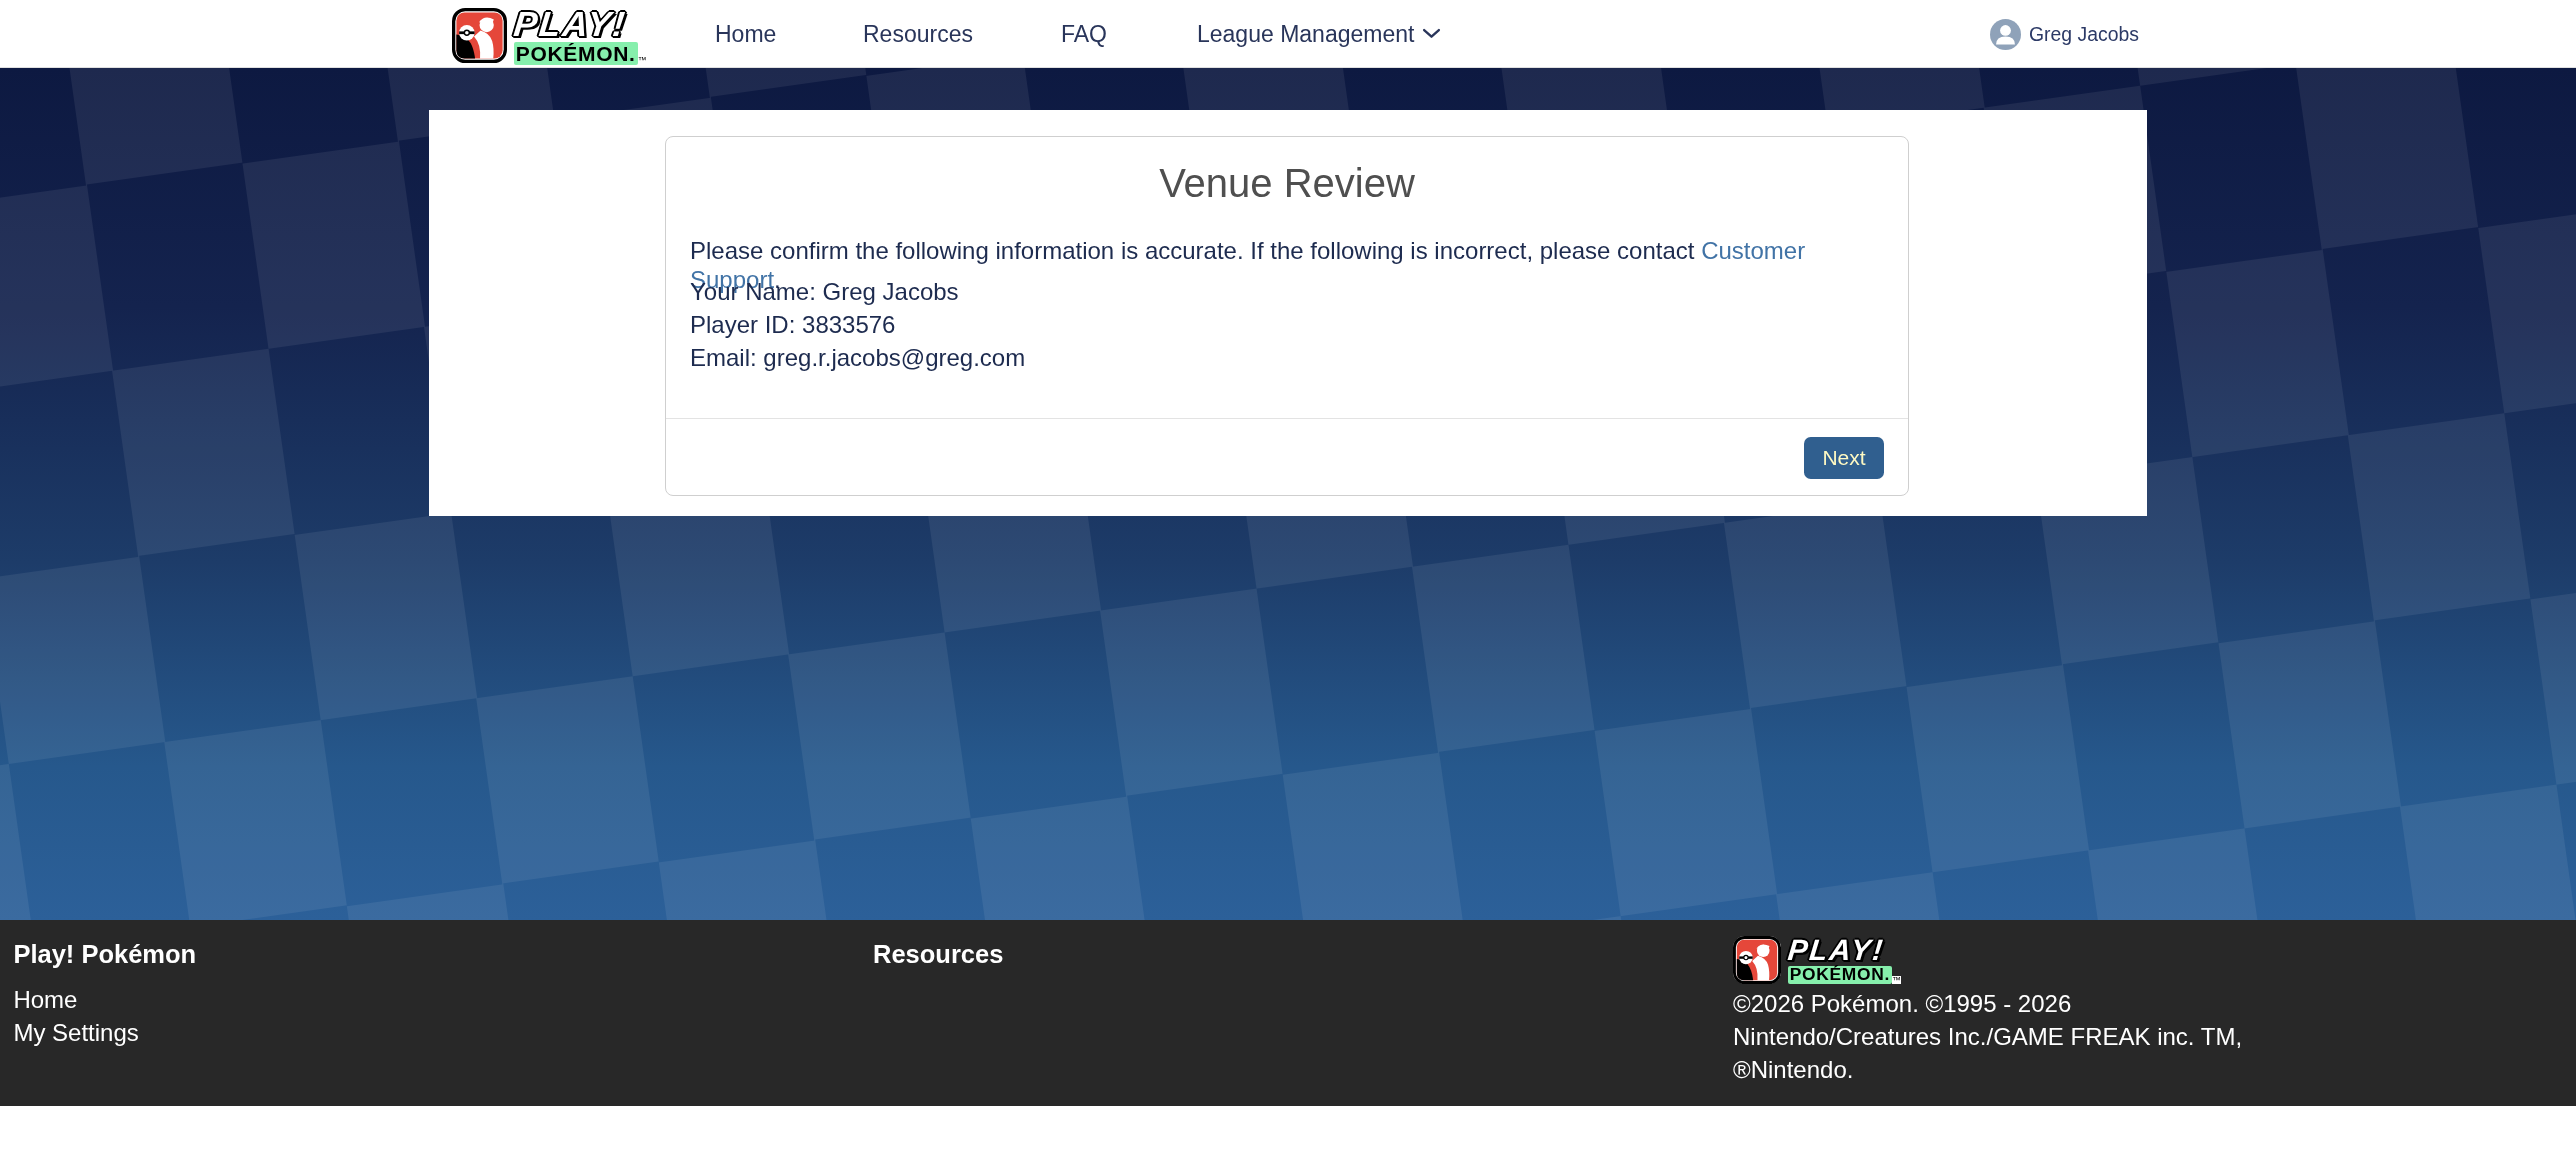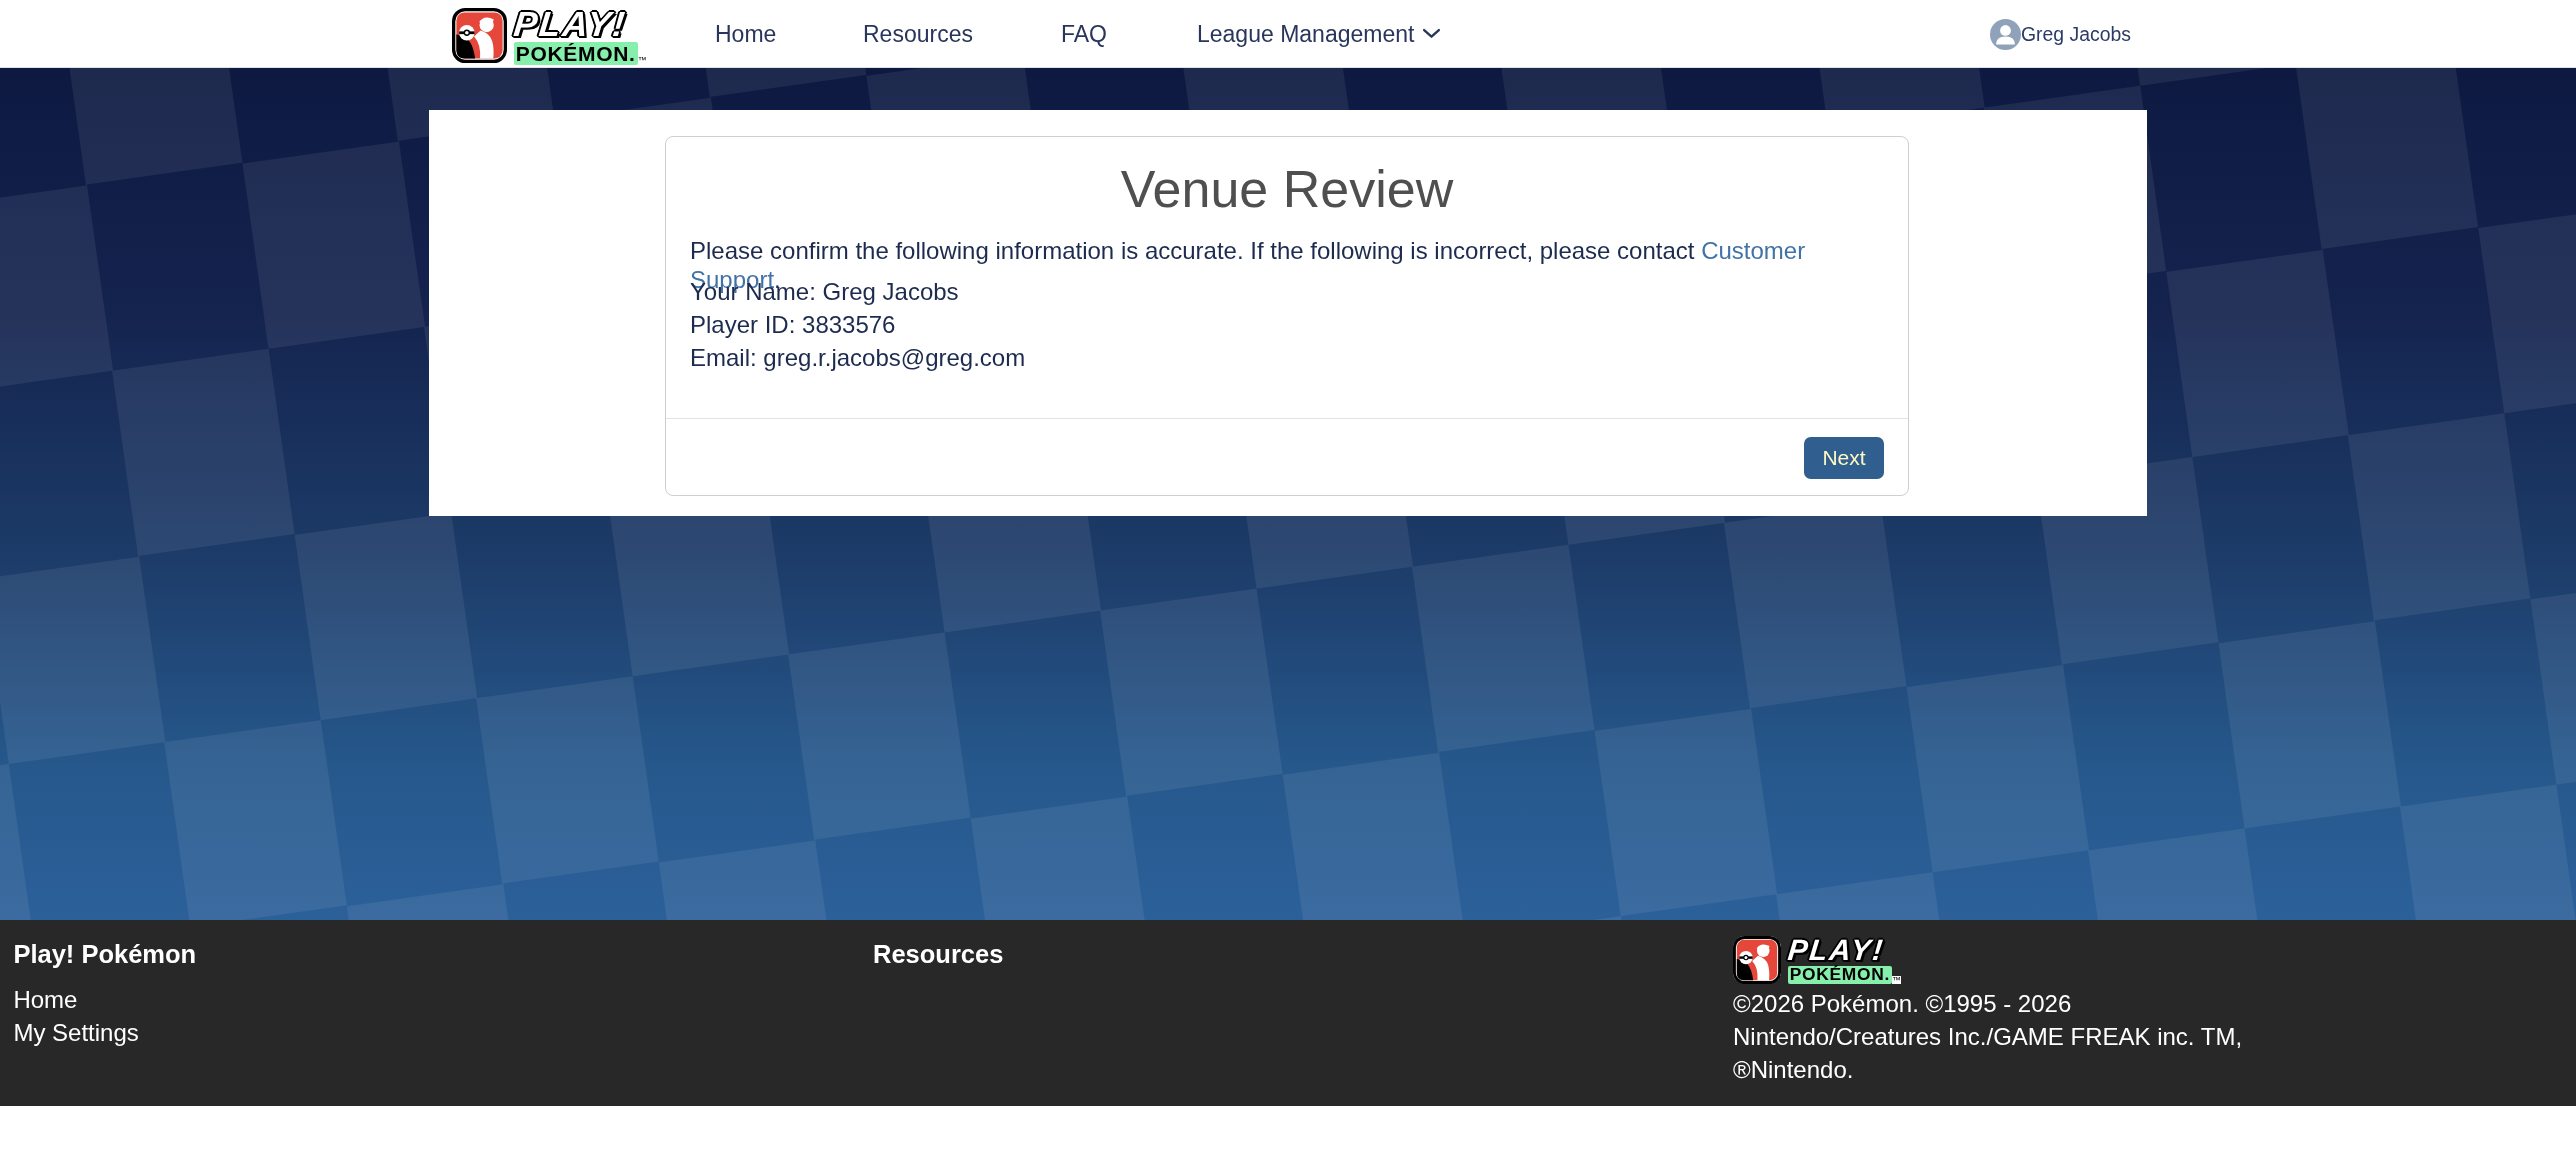--- a/index.html
+++ b/index.html
@@ -28,39 +28,39 @@
   .play-text{font-style:italic;font-weight:900;color:#fff;font-size:35px;letter-spacing:2px;
     transform:skewX(-6deg);
     text-shadow:2px 0 0 #000,-2px 0 0 #000,0 2px 0 #000,0 -2px 0 #000,
       1.3px 1.3px 0 #000,-1.3px -1.3px 0 #000,1.3px -1.3px 0 #000,-1.3px 1.3px 0 #000,2.7px 2px 0 #000;}
   .pokemon-row{display:flex;align-items:flex-end;margin-top:1.3px;}
   .pokemon-text{font-weight:900;color:#000;background:#86efac;font-size:21px;letter-spacing:0.7px;
     padding:0.7px 2px;border-radius:2px;}
   .tm{font-size:8.7px;color:#000;background:#fff;align-self:flex-end;}
   nav a.nav-link{position:absolute;top:0;height:68px;display:flex;align-items:center;gap:8px;
     font-size:23px;color:var(--nav-text);text-decoration:none;cursor:pointer;}
-  .user{position:absolute;left:1990px;top:0;height:68px;display:flex;align-items:center;cursor:pointer;}
+  .user{position:absolute;left:1990px;top:0;height:68px;display:flex;align-items:center;gap:8px;cursor:pointer;}
   .avatar{width:31px;height:31px;border-radius:50%;background:var(--avatar-blue);
     display:flex;align-items:center;justify-content:center;overflow:hidden;}
   .user-name{font-size:19.4px;color:#2c3a66;}
 
   
   .hero{position:relative;width:2576px;height:852px;overflow:hidden;
     background:linear-gradient(180deg,#0d1941 0%,#14234e 28%,#1d3c69 58%,#26588c 82%,#2c6099 100%);}
   .hero .checker{position:absolute;left:-12%;top:-35%;width:160%;height:200%;
     background:conic-gradient(rgba(255,255,255,0.07) 90deg,transparent 90deg 180deg,
       rgba(255,255,255,0.07) 180deg 270deg,transparent 270deg);
     background-size:315px 375px;transform:rotate(-8deg);}
   .content-panel{position:absolute;left:429px;top:42px;width:1718px;height:406px;background:#fff;z-index:2;}
 
   
   .card{position:absolute;left:236px;top:25.5px;width:1244px;height:360px;background:#fff;
     border:1.3px solid var(--card-border);border-radius:8px;}
   .card-title{position:absolute;left:0;top:24px;width:100%;text-align:center;
-    font-size:52px;font-weight:400;color:var(--title-gray);line-height:1.1;}
+    font-size:40px;font-weight:400;color:var(--title-gray);line-height:1.1;}
   .card-intro{position:absolute;left:24px;top:99px;width:1193px;
     font-size:24px;color:var(--body-navy);line-height:29.5px;}
   .card-intro a{color:var(--link-blue);text-decoration:none;cursor:pointer;}
   .card-details{position:absolute;left:24px;top:138px;font-size:24px;color:var(--body-navy);line-height:33px;}
   .card-divider{position:absolute;left:0;top:281px;width:100%;border-top:1.3px solid #e3e3e3;}
   .next-btn{position:absolute;right:24px;top:300px;width:80px;height:42px;
     background:var(--button-blue);color:#fef9c3;font-size:21px;border:none;border-radius:6.7px;
     font-family:inherit;cursor:pointer;}
 
   

